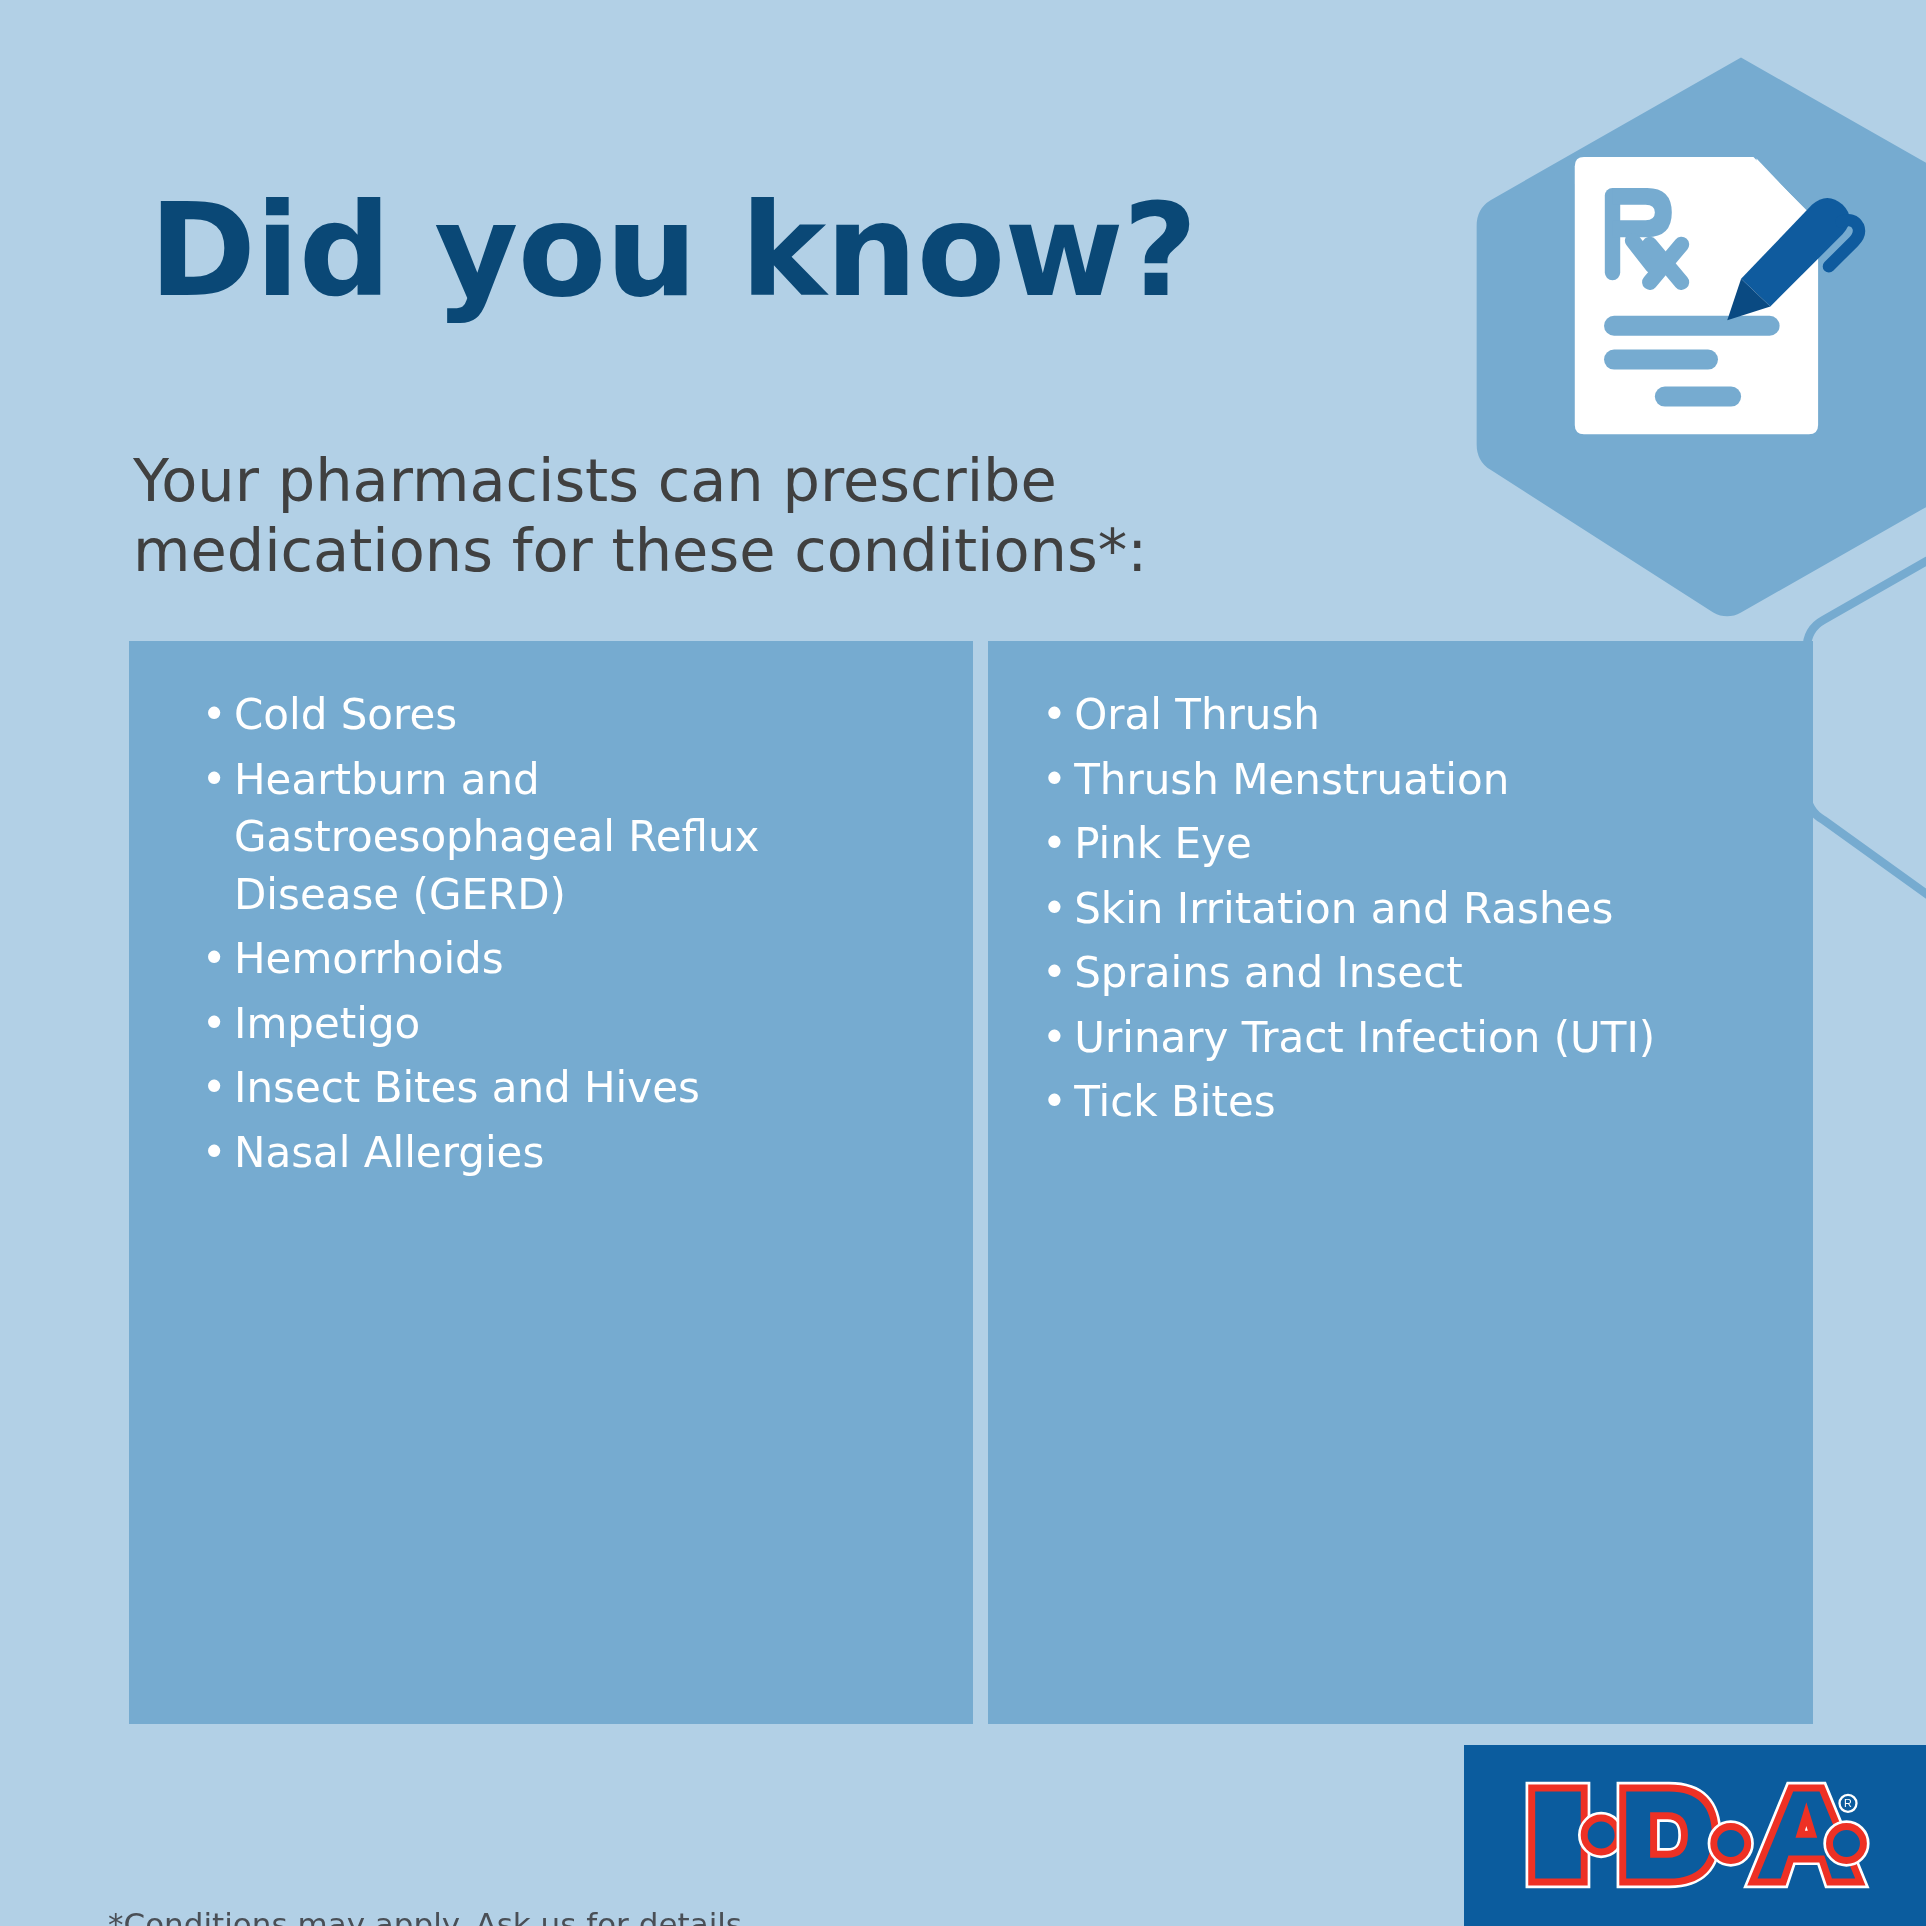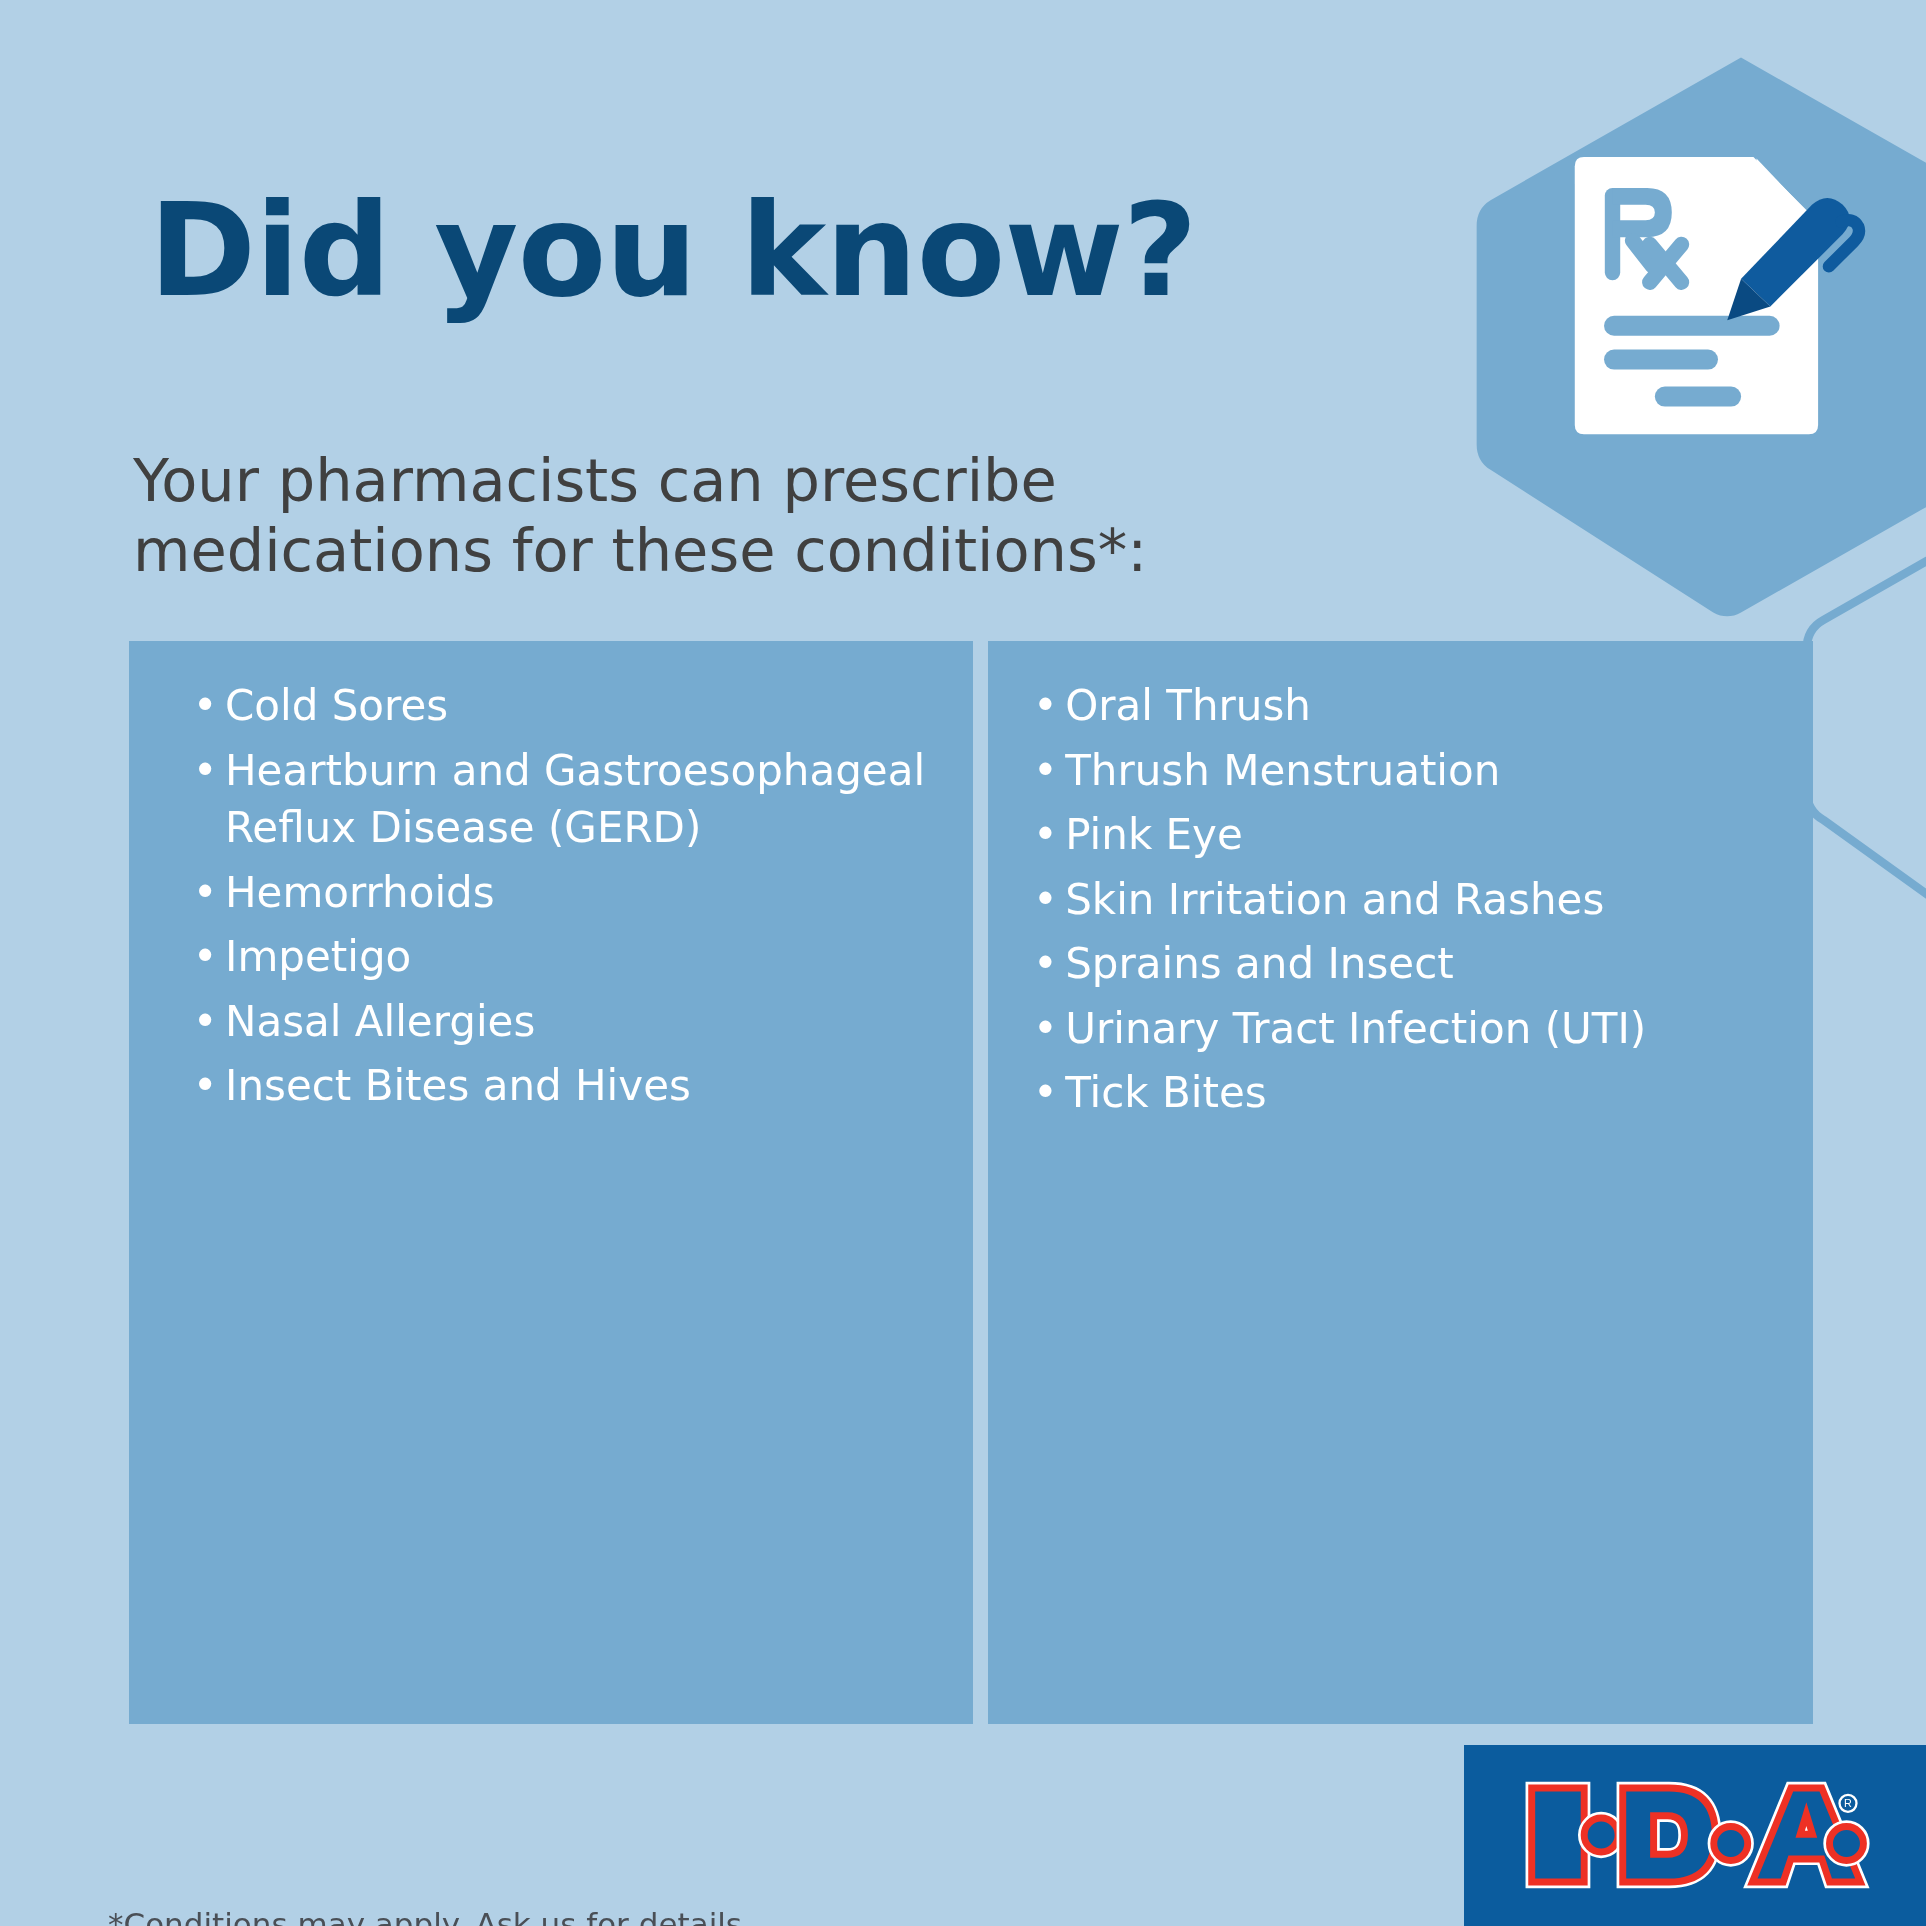--- a/index.html
+++ b/index.html
@@ -88,21 +88,21 @@
     gap: 15.4px;
   }
   .panel {
     background: #76abd0;
     box-sizing: border-box;
     padding: 35px 31px 31px 31px;
     flex: 1 1 0;
   }
   .cond-list {
     list-style: none;
-    margin: 1px;
+    margin: 10px;
     padding: 0;
   }
   .cond-list li {
     position: relative;
     color: #ffffff;
     font-size: 42px;
     line-height: 1.37;
     padding-left: 40px;
     margin: 0 0 7px 0;
     font-family: "DejaVu Sans", sans-serif;
@@ -195,22 +195,22 @@
 
   <h2 id="subhead">Your pharmacists can prescribe medications for these conditions*:</h2>
 
   <div id="panels">
     <div class="panel" id="panel-left">
       <ul class="cond-list">
           <li>Cold Sores</li>
           <li>Heartburn and Gastroesophageal Reflux Disease (GERD)</li>
           <li>Hemorrhoids</li>
           <li>Impetigo</li>
+          <li>Insect Bites and Hives</li>
           <li>Nasal Allergies</li>
-          <li>Insect Bites and Hives</li>
         </ul>
     </div>
     <div class="panel" id="panel-right">
       <ul class="cond-list">
           <li>Oral Thrush</li>
           <li>Thrush Menstruation</li>
           <li>Pink Eye</li>
           <li>Skin Irritation and Rashes</li>
           <li>Sprains and Insect</li>
           <li>Urinary Tract Infection (UTI)</li>

